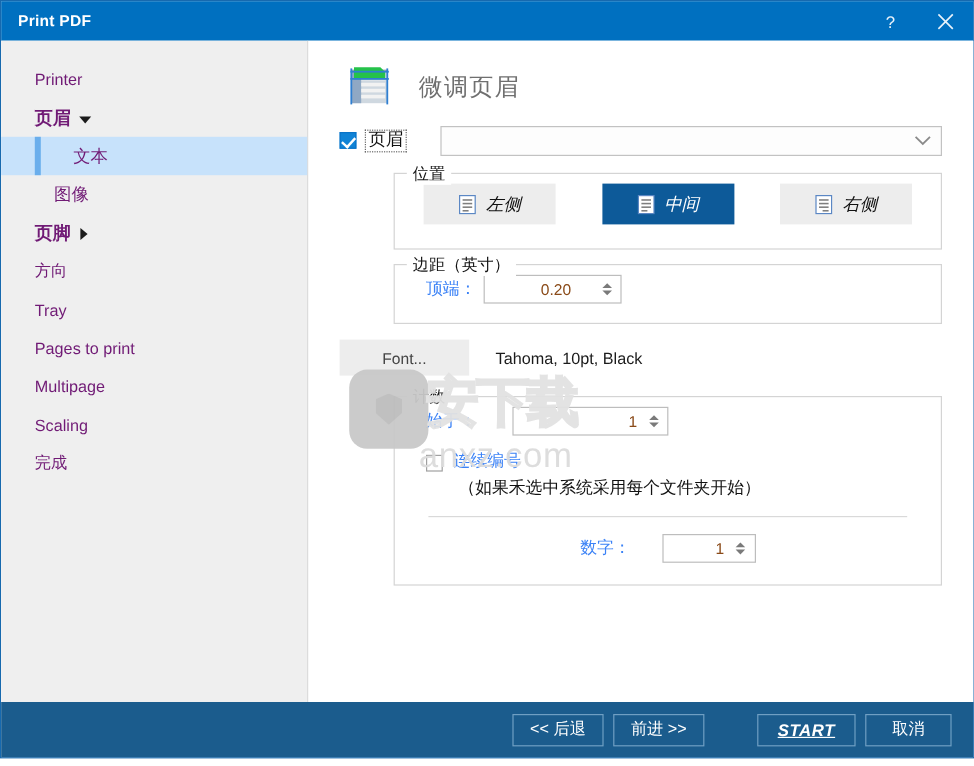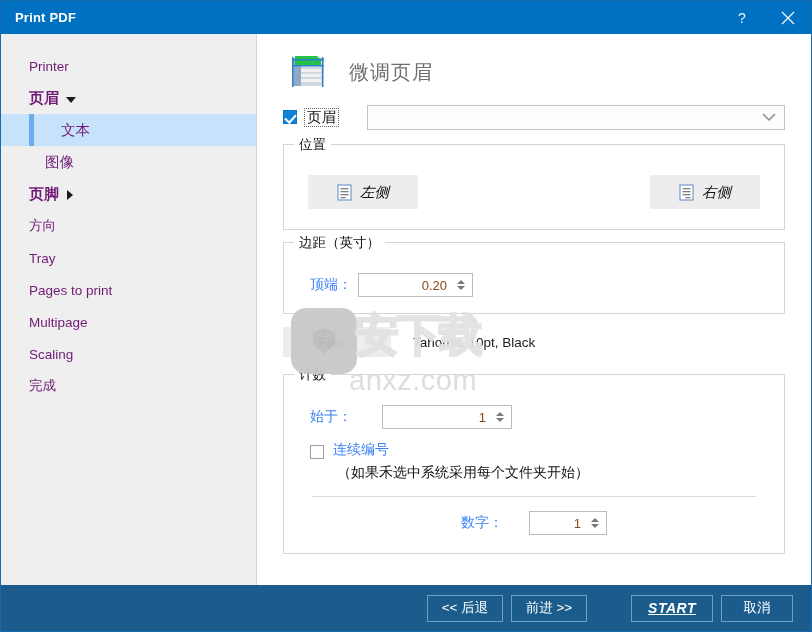--- a/index.html
+++ b/index.html
@@ -98,21 +98,21 @@
   .combo{
     margin-left:28px;flex:1;height:25px;
     border:1px solid #c2c2c2;background:#fdfdfd;
     display:flex;align-items:center;justify-content:flex-end;
     padding-right:8px;box-sizing:border-box;
   }
   .combo svg{display:block;}
   
   .fs{
     border:1px solid #d4d4d4;margin-top:12px;position:relative;
-    padding:28px 14px 12px 14px;box-sizing:border-box;
+    padding:6px 14px 12px 14px;box-sizing:border-box;margin-left:45px;
   }
   .fs-legend{
     position:absolute;top:-9px;left:10px;background:#ffffff;
     padding:0 5px;font-size:13.5px;color:#111;
   }
   
   .pos-row{display:flex;align-items:center;justify-content:space-between;padding:2px 10px 8px 10px;}
   .pos-btn{
     width:110px;height:34px;background:#ededed;
     display:flex;align-items:center;justify-content:center;
@@ -299,38 +299,48 @@
           <div class="pos-btn">
             <svg class="doc-ico" viewBox="0 0 15 17">
                 <rect x="1" y="1" width="13" height="15" fill="#fff" stroke="#5b87c4"></rect>
                 <rect x="3.5" y="4" width="8" height="1.3" fill="#7f7f7f"></rect>
                 <rect x="3.5" y="7" width="8" height="1.3" fill="#7f7f7f"></rect>
                 <rect x="3.5" y="10" width="8" height="1.3" fill="#7f7f7f"></rect>
                 <rect x="3.5" y="13" width="5" height="1.3" fill="#7f7f7f"></rect>
               </svg>
             <span>左侧</span>
           </div>
+          <div class="pos-btn sel">
+            <svg class="doc-ico" viewBox="0 0 15 17">
+                <rect x="1" y="1" width="13" height="15" fill="#fff" stroke="#5b87c4"></rect>
+                <rect x="3.5" y="4" width="8" height="1.3" fill="#7f7f7f"></rect>
+                <rect x="3.5" y="7" width="8" height="1.3" fill="#7f7f7f"></rect>
+                <rect x="3.5" y="10" width="8" height="1.3" fill="#7f7f7f"></rect>
+                <rect x="3.5" y="13" width="5" height="1.3" fill="#7f7f7f"></rect>
+              </svg>
+            <span>中间</span>
+          </div>
           <div class="pos-btn">
             <svg class="doc-ico" viewBox="0 0 15 17">
                 <rect x="1" y="1" width="13" height="15" fill="#fff" stroke="#5b87c4"></rect>
                 <rect x="3.5" y="4" width="8" height="1.3" fill="#7f7f7f"></rect>
                 <rect x="3.5" y="7" width="8" height="1.3" fill="#7f7f7f"></rect>
                 <rect x="3.5" y="10" width="8" height="1.3" fill="#7f7f7f"></rect>
                 <rect x="6.5" y="13" width="5" height="1.3" fill="#7f7f7f"></rect>
               </svg>
             <span>右侧</span>
           </div>
         </div>
       </div>
 
       <div class="fs" style="padding-bottom:16px;">
         <div class="fs-legend">边距（英寸）</div>
         <div class="row" style="padding-left:12px;padding-top:2px;">
           <span class="lbl">顶端：</span>
-          <div class="spin" style="width:115px;margin-left:6px;">
+          <div class="spin" style="width:115px;margin-left:6px;gap:16px;">
             <span class="val">0.20</span>
             <span class="arrows">
               <span class="arr up"></span>
               <span class="arr dn"></span>
             </span>
           </div>
         </div>
       </div>
 
       <div class="font-row">

